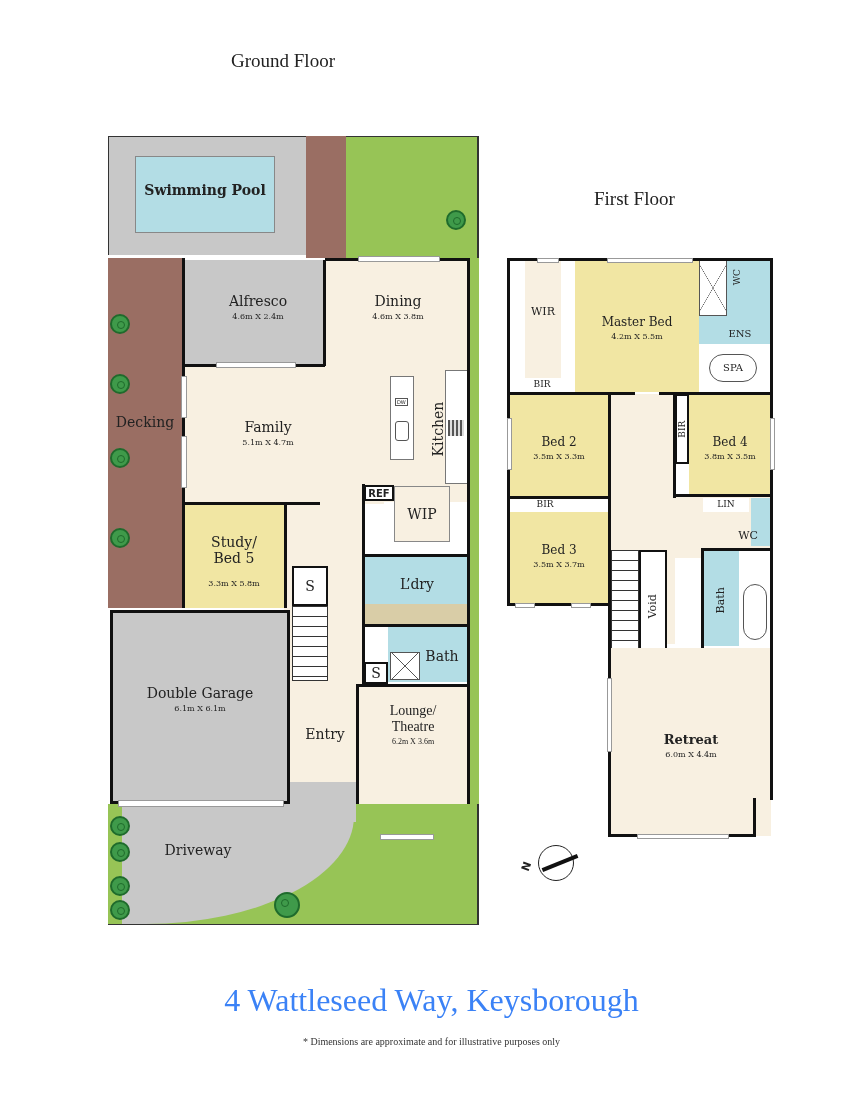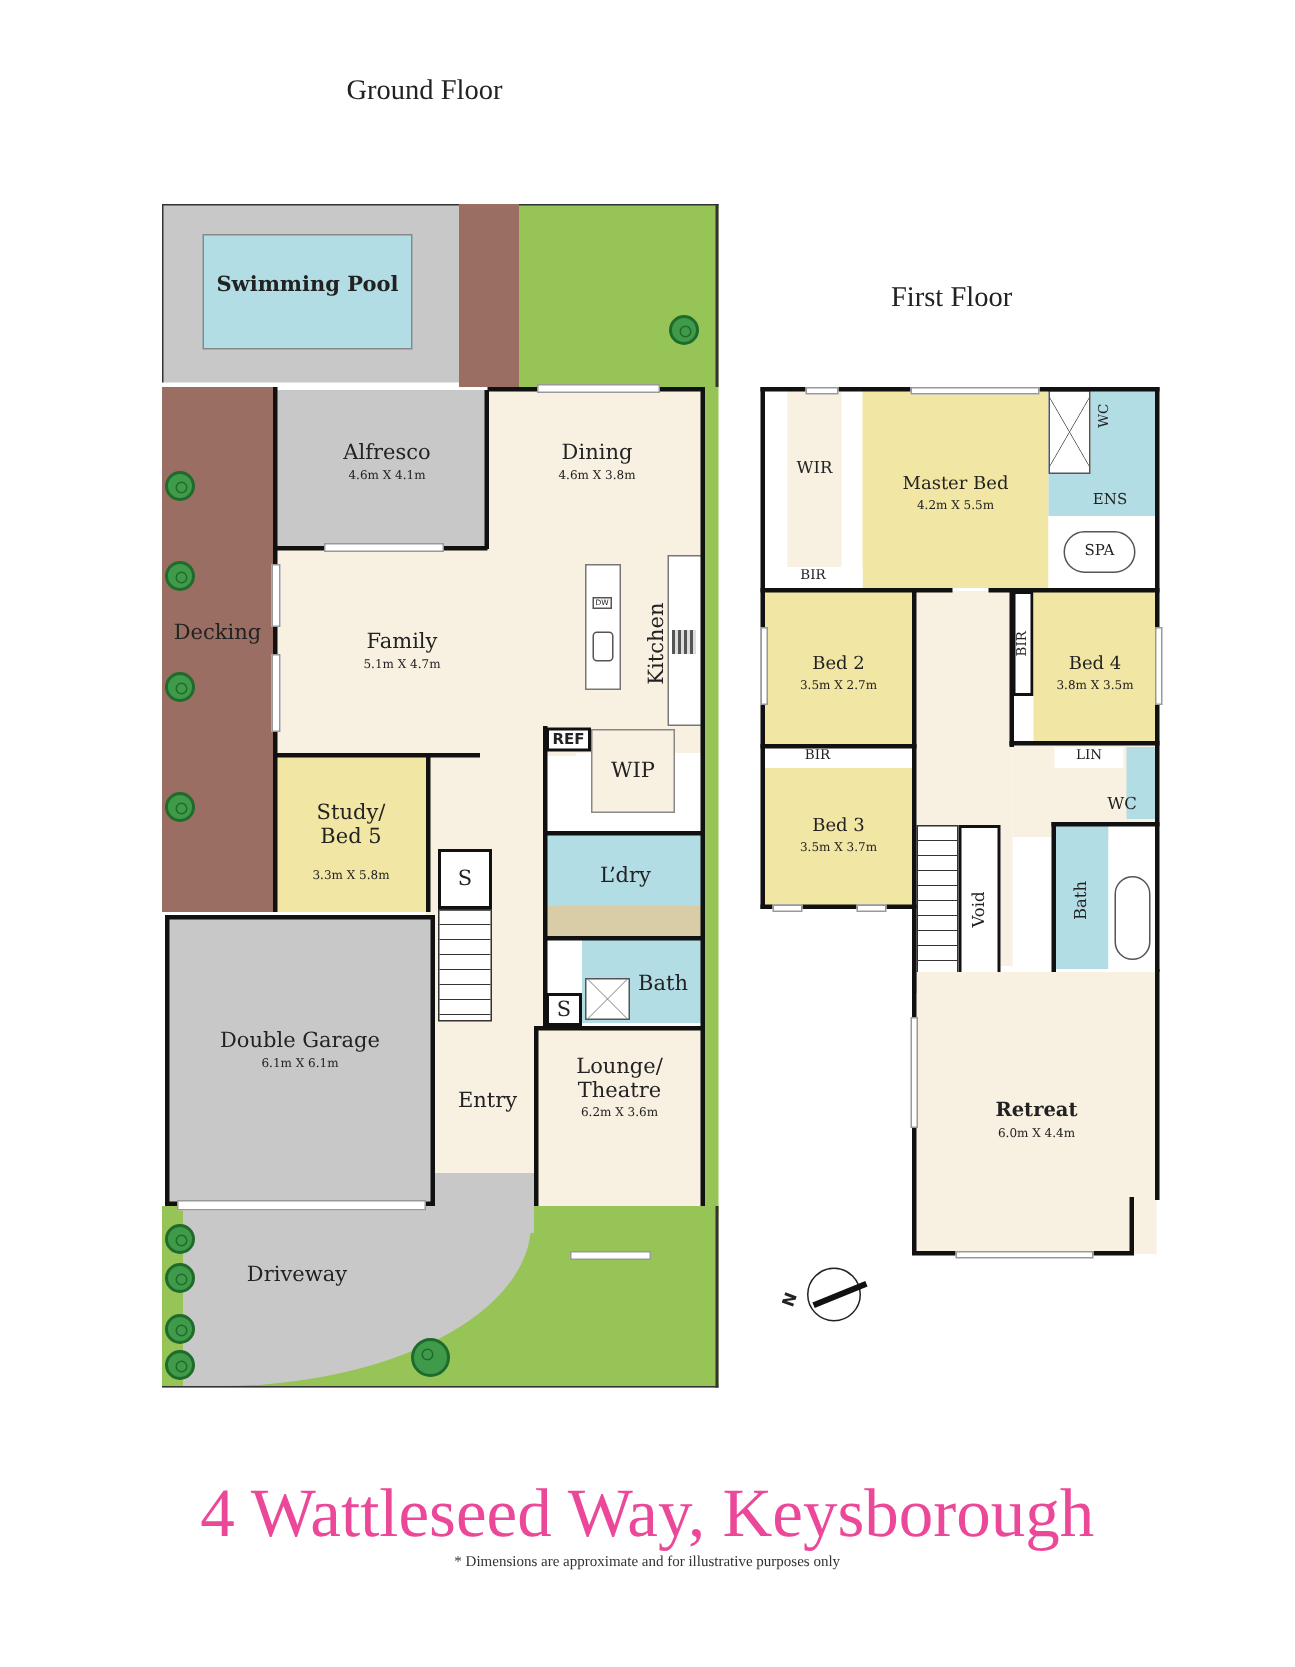--- a/index.html
+++ b/index.html
@@ -30,21 +30,21 @@
   <div class="lbl name" style="left:27px;top:46px;width:140px;font-weight:bold;">Swimming Pool</div>
 
   <div class="abs" style="left:0;top:122px;width:74px;height:350px;background:#9a6e63;"></div>
   <div class="lbl name" style="left:0;top:278px;width:74px;">Decking</div>
 
   <div class="abs" style="left:362px;top:122px;width:9px;height:550px;background:#97c456;"></div>
 
   <div class="abs" style="left:74px;top:124px;width:143px;height:106px;background:#c8c8c8;"></div>
   <div class="lbl" style="left:74px;top:156px;width:152px;">
     <span class="name">Alfresco</span>
-    <span class="dim">4.6m X 4.1m</span>
+    <span class="dim">4.6m X 2.4m</span>
   </div>
 
   <div class="abs" style="left:218px;top:124px;width:144px;height:106px;background:#f8f0e1;"></div>
   <div class="lbl" style="left:218px;top:156px;width:144px;">
     <span class="name">Dining</span>
     <span class="dim">4.6m X 3.8m</span>
   </div>
 
   <div class="abs" style="left:76px;top:230px;width:286px;height:138px;background:#f8f0e1;"></div>
   <div class="lbl" style="left:90px;top:282px;width:140px;">
@@ -87,21 +87,21 @@
 
   <div class="abs" style="left:2px;top:474px;width:180px;height:194px;background:#c8c8c8;border:3px solid #111;box-sizing:border-box;"></div>
   <div class="lbl" style="left:2px;top:548px;width:180px;">
     <span class="name">Double Garage</span>
     <span class="dim">6.1m X 6.1m</span>
   </div>
 
   <div class="lbl name" style="left:182px;top:590px;width:70px;">Entry</div>
 
   <div class="abs" style="left:248px;top:548px;width:114px;height:154px;background:#f8f0e1;border:3px solid #111;box-sizing:border-box;"></div>
-  <div class="lbl" style="left:248px;top:567px;width:114px;">
+  <div class="lbl" style="left:248px;top:567px;width:114px;font-family:Liberation Serif, serif;">
     <span class="name" style="display:block;width:70px;margin:0 auto;">Lounge/ Theatre</span>
     <span class="dim">6.2m X 3.6m</span>
   </div>
 
   <div class="abs" style="left:0;top:668px;width:371px;height:121px;background:#97c456;border-bottom:1px solid #333;border-right:2px solid #333;box-sizing:border-box;"></div>
   <div class="abs" style="left:14px;top:668px;width:232px;height:120px;background:#c8c8c8;border-radius:0 0 90% 0;"></div>
   <div class="abs" style="left:182px;top:646px;width:66px;height:40px;background:#c8c8c8;"></div>
   <div class="lbl name" style="left:40px;top:706px;width:100px;">Driveway</div>
 
   <div class="wall" style="left:217px;top:122px;width:144px;height:3px;"></div>
@@ -155,21 +155,21 @@
   <div class="abs" style="left:192px;top:86px;width:72px;height:48px;background:#fff;"></div>
   <div class="abs" style="left:202px;top:96px;width:48px;height:28px;border:1px solid #555;border-radius:14px;box-sizing:border-box;"></div>
   <div class="lbl" style="left:202px;top:104px;width:48px;font-size:10px;">SPA</div>
 
   <div class="abs" style="left:2px;top:120px;width:66px;height:14px;background:#fff;"></div>
   <div class="lbl" style="left:2px;top:121px;width:66px;font-size:9px;">BIR</div>
 
   <div class="abs" style="left:2px;top:136px;width:100px;height:104px;background:#f1e6a3;"></div>
   <div class="lbl" style="left:2px;top:174px;width:100px;">
     <span class="name" style="font-size:12px;">Bed 2</span>
-    <span class="dim">3.5m X 2.7m</span>
+    <span class="dim">3.5m X 3.3m</span>
   </div>
 
   <div class="abs" style="left:104px;top:136px;width:64px;height:250px;background:#f8f0e1;"></div>
   <div class="abs" style="left:168px;top:236px;width:96px;height:64px;background:#f8f0e1;"></div>
 
   <div class="abs" style="left:168px;top:136px;width:14px;height:70px;background:#fff;border:2px solid #111;box-sizing:border-box;"></div>
   <div class="lbl" style="left:162px;top:166px;width:26px;font-size:9px;transform:rotate(-90deg);">BIR</div>
   <div class="abs" style="left:182px;top:136px;width:82px;height:100px;background:#f1e6a3;"></div>
   <div class="lbl" style="left:182px;top:174px;width:82px;">
     <span class="name" style="font-size:12px;">Bed 4</span>
@@ -229,14 +229,14 @@
   <div class="win" style="left:64px;top:345px;width:18px;height:3px;"></div>
   <div class="win" style="left:100px;top:420px;width:3px;height:72px;"></div>
   <div class="win" style="left:130px;top:576px;width:90px;height:3px;"></div>
 </div>
 
 <div class="abs" style="left:538px;top:845px;width:36px;height:36px;border:1px solid #222;border-radius:50%;box-sizing:border-box;">
   <div class="abs" style="left:2px;top:15px;width:38px;height:4px;background:#111;transform:rotate(-22deg);"></div>
 </div>
 <div class="abs" style="left:522px;top:860px;font-size:11px;font-weight:bold;font-family:'DejaVu Sans',sans-serif;transform:rotate(-70deg);">N</div>
 
-<div class="title" style="top:982px;font-size:46px;color:#ec4899;">4 Wattleseed Way, Keysborough</div>
+<div class="title" style="top:982px;font-size:32px;color:#3b82f6;">4 Wattleseed Way, Keysborough</div>
 <div class="title" style="top:1036px;font-size:10px;color:#333;">* Dimensions are approximate and for illustrative purposes only</div>
 
 </body></html>

